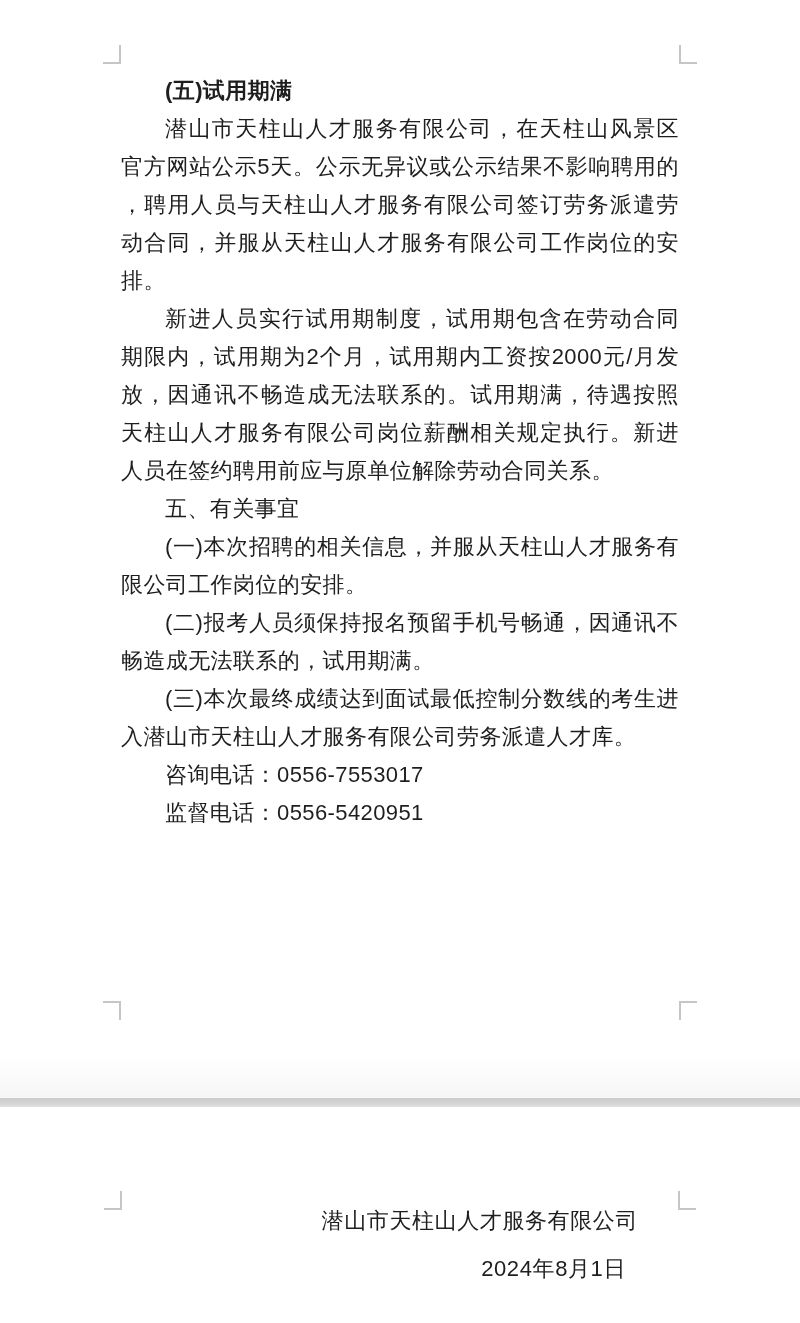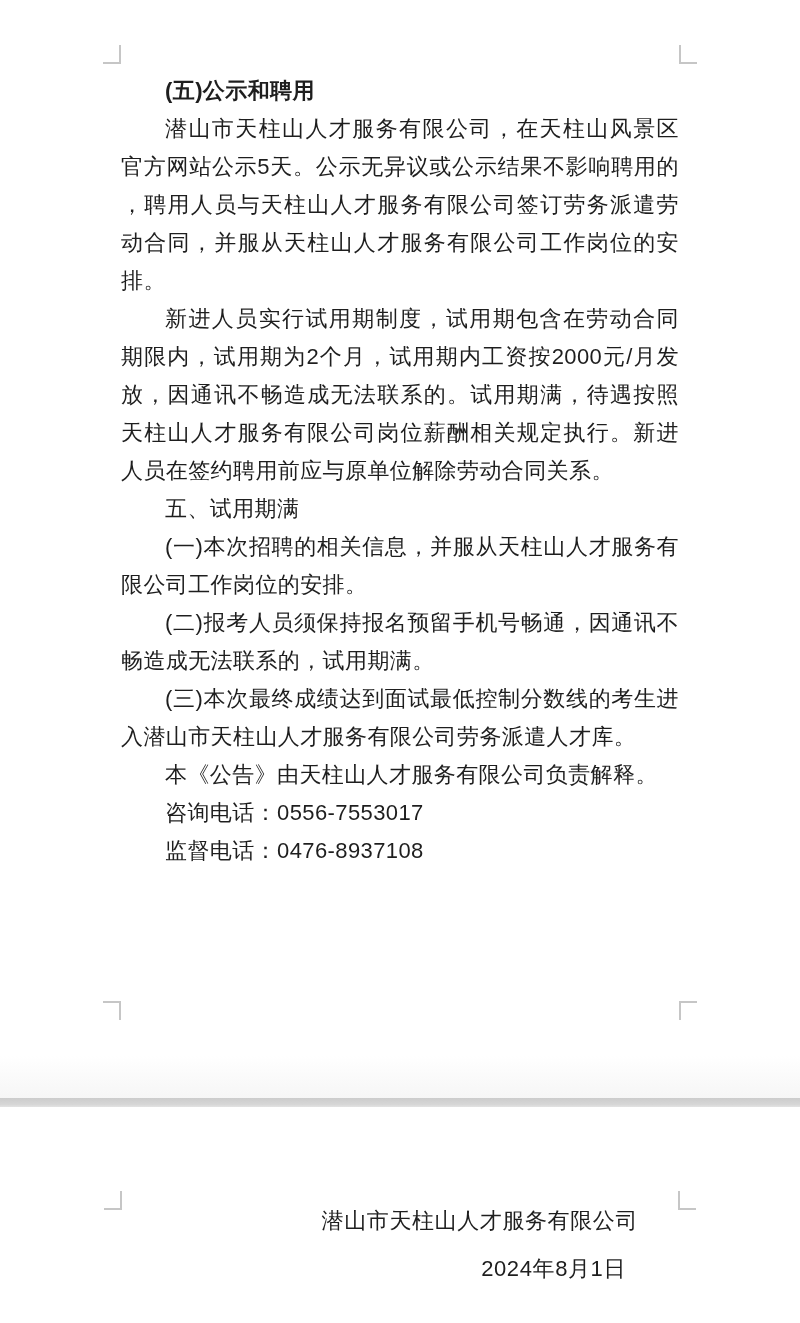--- a/index.html
+++ b/index.html
@@ -102,30 +102,29 @@
 
 <div class="canvas">
 
   <section class="page page1">
     <span class="mark tl p1-tl"></span>
     <span class="mark tr p1-tr"></span>
     <span class="mark bl p1-bl"></span>
     <span class="mark br p1-br"></span>
 
     <div class="text-block">
-      <p class="heading">(五)公示和聘用</p>
+      <p class="heading">(五)试用期满</p>
       <p>潜山市天柱山人才服务有限公司，在天柱山风景区官方网站公示5天。公示无异议或公示结果不影响聘用的，聘用人员与天柱山人才服务有限公司签订劳务派遣劳动合同，并服从天柱山人才服务有限公司工作岗位的安排。</p>
       <p>新进人员实行试用期制度，试用期包含在劳动合同期限内，试用期为2个月，试用期内工资按2000元/月发放，因通讯不畅造成无法联系的。试用期满，待遇按照天柱山人才服务有限公司岗位薪酬相关规定执行。新进人员在签约聘用前应与原单位解除劳动合同关系。</p>
-      <p>五、试用期满</p>
+      <p>五、有关事宜</p>
       <p>(一)本次招聘的相关信息，并服从天柱山人才服务有限公司工作岗位的安排。</p>
       <p>(二)报考人员须保持报名预留手机号畅通，因通讯不畅造成无法联系的，试用期满。</p>
       <p>(三)本次最终成绩达到面试最低控制分数线的考生进入潜山市天柱山人才服务有限公司劳务派遣人才库。</p>
-      <p>本《公告》由天柱山人才服务有限公司负责解释。</p>
       <p>咨询电话：0556-7553017</p>
-      <p>监督电话：0476-8937108</p>
+      <p>监督电话：0556-5420951</p>
     </div>
   </section>
 
   <div class="page-edge-shade"></div>
   <div class="page-divider"></div>
 
   <section class="page page2">
     <span class="mark tl p2-tl"></span>
     <span class="mark tr p2-tr"></span>
 

